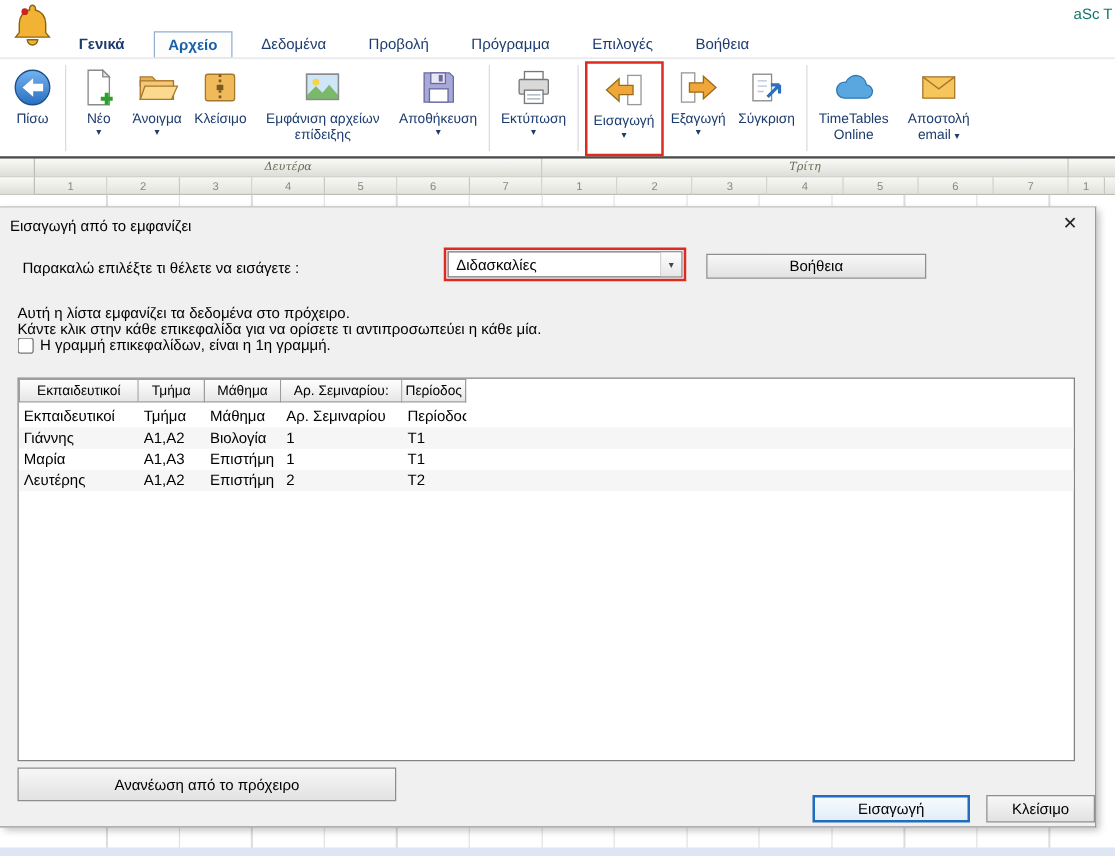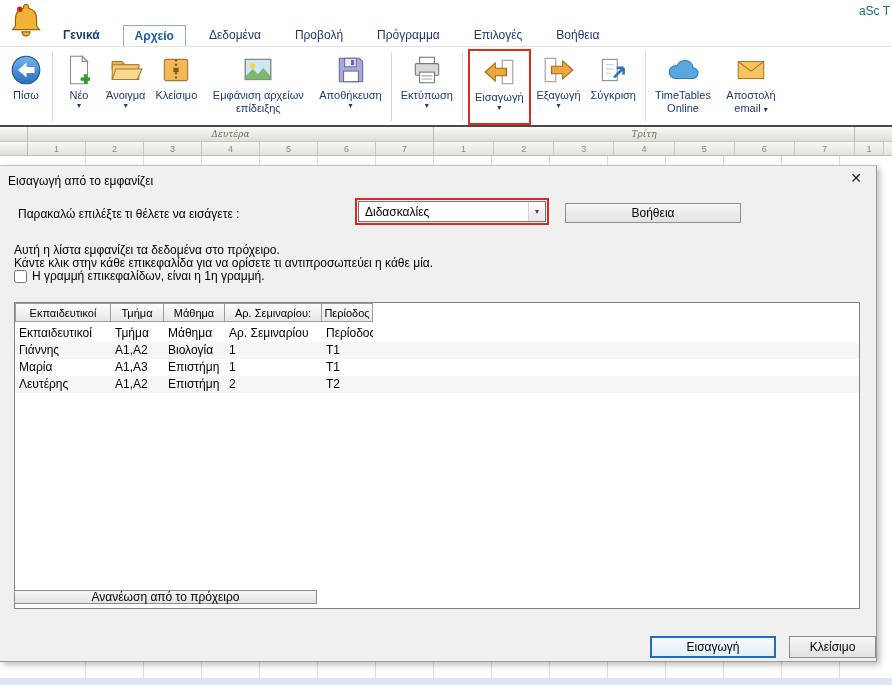--- a/index.html
+++ b/index.html
@@ -80,21 +80,21 @@
   .col-btn:nth-of-type(1){ width:96px; } .col-btn:nth-of-type(2){ width:53px; }
   .col-btn:nth-of-type(3){ width:61px; } .col-btn:nth-of-type(4){ width:97px; }
   .col-btn:nth-of-type(5){ width:51px; }
   .rows { margin-top:3px; }
   .trow { display:flex; height:17px; line-height:17px; }
   .trow:nth-of-type(even) { background:#f6f6f6; }
   .tcell { padding-left:4px; white-space:nowrap; overflow:hidden; font-size:12px; }
   .tcell.c1{ width:96px; } .tcell.c2{ width:53px; } .tcell.c3{ width:61px; }
   .tcell.c4{ width:97px; } .tcell.c5{ width:51px; }
 
-  .refresh-btn { position:absolute; left:14px; top:424px; width:303px; height:14px; }
+  .refresh-btn { position:absolute; left:14px; top:448px; width:303px; height:27px; }
   .import-btn { position:absolute; left:650px; top:470px; width:126px; height:22px;
                 border:2px solid #1f6dbf; background:linear-gradient(#f6faff,#e4eef8); }
   .close-btn { position:absolute; left:789px; top:470px; width:87px; height:22px; }
 </style>
 </head>
 <body>
 
 <div class="app">
 
   <div class="topbar">

